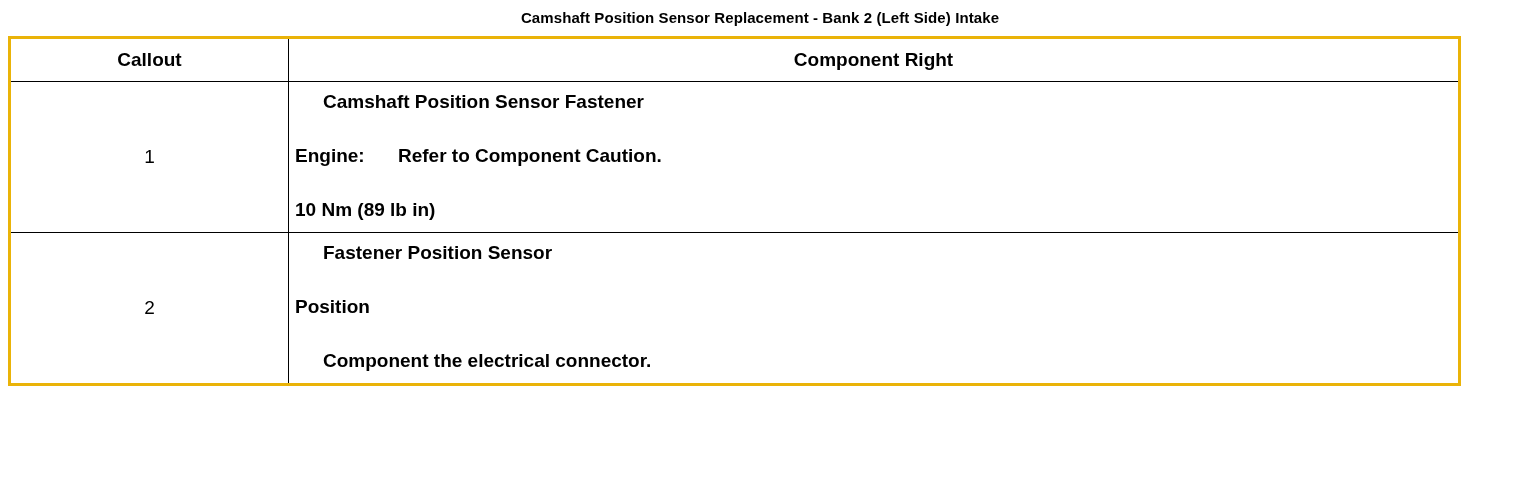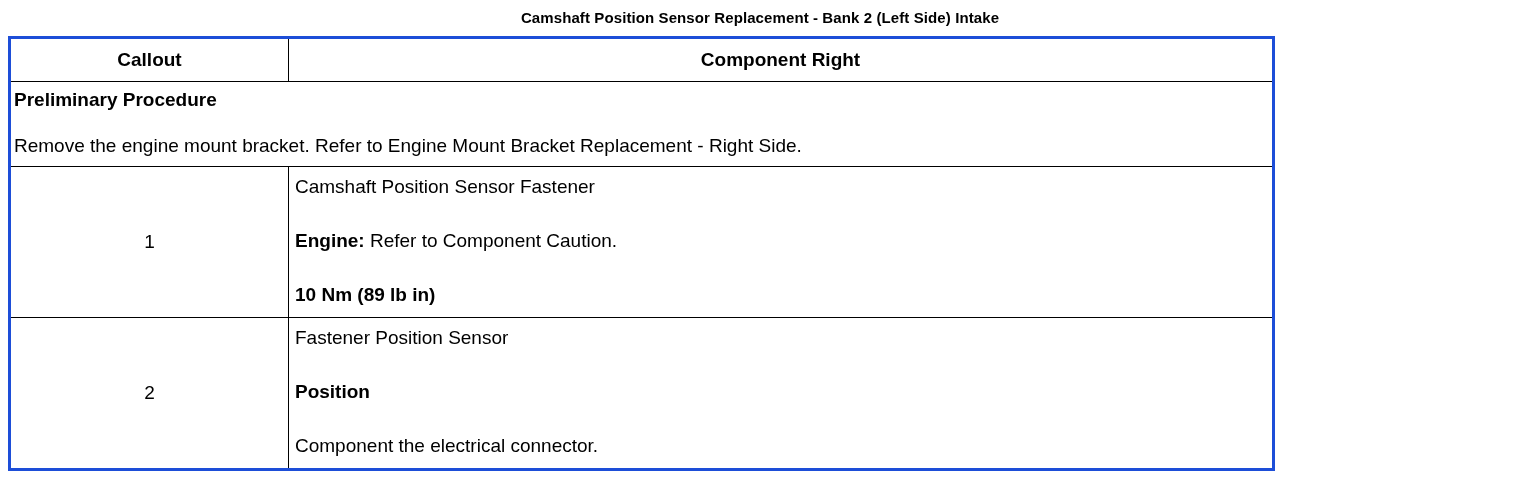--- a/index.html
+++ b/index.html
@@ -31,24 +31,24 @@
     padding-bottom: 6px;
     letter-spacing: 0.1px;
   }
 
   .table-wrap {
     padding: 0 8px;
     box-sizing: border-box;
   }
 
   table.proc-table {
-    width: 1267px;
+    width: 1453px;
     border-collapse: collapse;
     table-layout: fixed;
-    border: 3px solid #1d4ed8;
+    border: 3px solid #eab308;
     background: #a3a3a3;
   }
 
   table.proc-table col.col-callout { width: 279px; }
   table.proc-table col.col-component { width: auto; }
 
   table.proc-table th,
   table.proc-table td {
     border: 1px solid #000000;
     vertical-align: middle;
@@ -106,21 +106,21 @@
   }
   td.component-cell .line {
     margin: 0 0 30px 0;
     font-size: 19px;
     line-height: 24px;
   }
   td.component-cell .line:last-child {
     margin-bottom: 0;
   }
   .b { font-weight: bold; }
-  .n { font-weight: normal; }
+  .n { font-weight: bold; margin-left: 28px; }
 </style>
 </head>
 <body>
 
 <div class="page">
 
   <div class="doc-title">Camshaft Position Sensor Replacement - Bank 2 (Left Side) Intake</div>
 
   <div class="table-wrap">
     <table class="proc-table">
@@ -128,26 +128,20 @@
         <col class="col-callout">
         <col class="col-component">
       </colgroup>
       <thead>
         <tr>
           <th>Callout</th>
           <th>Component Right</th>
         </tr>
       </thead>
       <tbody>
-        <tr>
-          <td class="prelim-cell" colspan="2">
-            <div class="prelim-heading">Preliminary Procedure</div>
-            <div class="prelim-body">Remove the engine mount bracket. Refer to Engine Mount Bracket Replacement - Right Side.</div>
-          </td>
-        </tr>
 
         <tr>
           <td class="callout-cell">1</td>
           <td class="component-cell">
             <div class="line">
               <span class="n">Camshaft Position Sensor Fastener</span>
             </div>
             <div class="line">
               <span class="b">Engine:</span><span class="n"> Refer to Component Caution.</span>
             </div>

